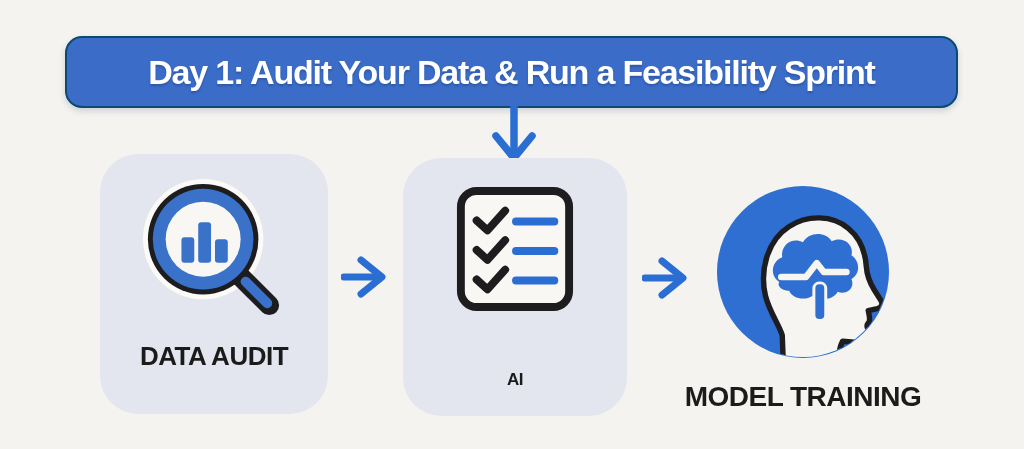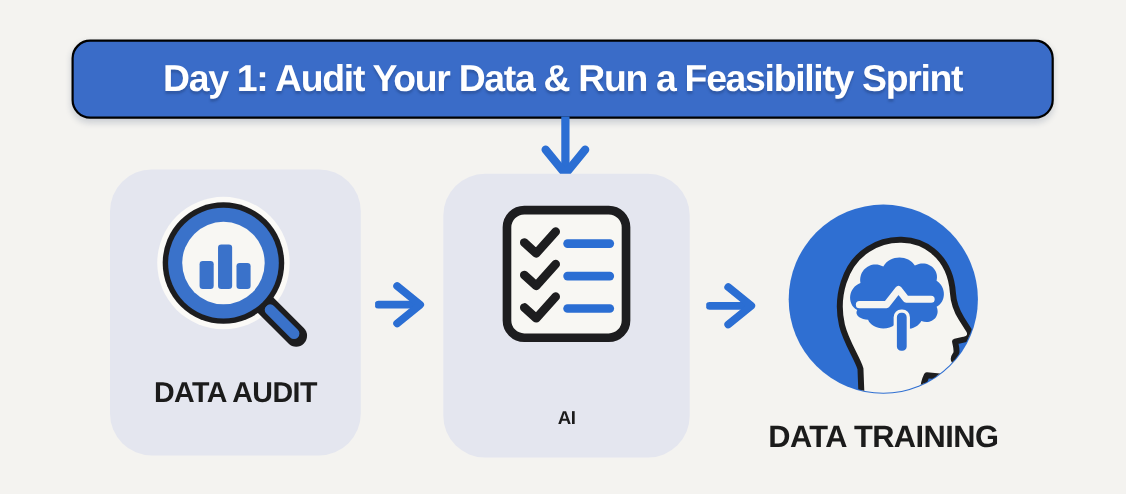--- a/index.html
+++ b/index.html
@@ -5,21 +5,21 @@
   html,body{margin:0;padding:0;background:#f4f3f0;}
   .stage{
     position:relative;width:1024px;height:449px;overflow:hidden;
     background:#f4f3f0;
     font-family:"Liberation Sans", sans-serif;
   }
   
   .banner{
     position:absolute;left:65px;top:36px;width:893px;height:72px;
     box-sizing:border-box;
-    background:#3a6cc8;border:2px solid #000000;border-radius:17px;
+    background:#3a6cc8;border:2px solid #0c4a6e;border-radius:17px;
     display:flex;align-items:center;justify-content:center;
     box-shadow:0 3px 6px rgba(30,50,90,0.18);
   }
   .banner-title{
     color:#ffffff;font-size:34px;font-weight:700;letter-spacing:-1.2px;
     white-space:nowrap;text-shadow:0 2px 2px rgba(20,40,80,0.28);
   }
   
   .connector{position:absolute;}
   .down-arrow{left:490px;top:106px;}
@@ -135,15 +135,15 @@
                C 128 51 140 60 137 71
                C 146 77 146 90 137 95
                C 141 104 132 112 123 108
                C 119 116 106 118 99 111
                C 91 118 77 115 74 107
                C 68 107 61 103 64 98 Z" fill="#2f6fd2"></path>
       <path d="M 66 93 L 91 93 L 102 79 L 109 88 L 132 88" fill="none" stroke="#f6f5f1" stroke-width="6.5" stroke-linecap="round" stroke-linejoin="round"></path>
       <rect x="99" y="99" width="12" height="38" rx="5.5" fill="#2f6fd2" stroke="#f6f5f1" stroke-width="3"></rect>
     </svg>
   </span>
-  <div class="step3-label">DATA TRAINING</div>
+  <div class="step3-label">MODEL TRAINING</div>
 
 </div>
 
 </body></html>

